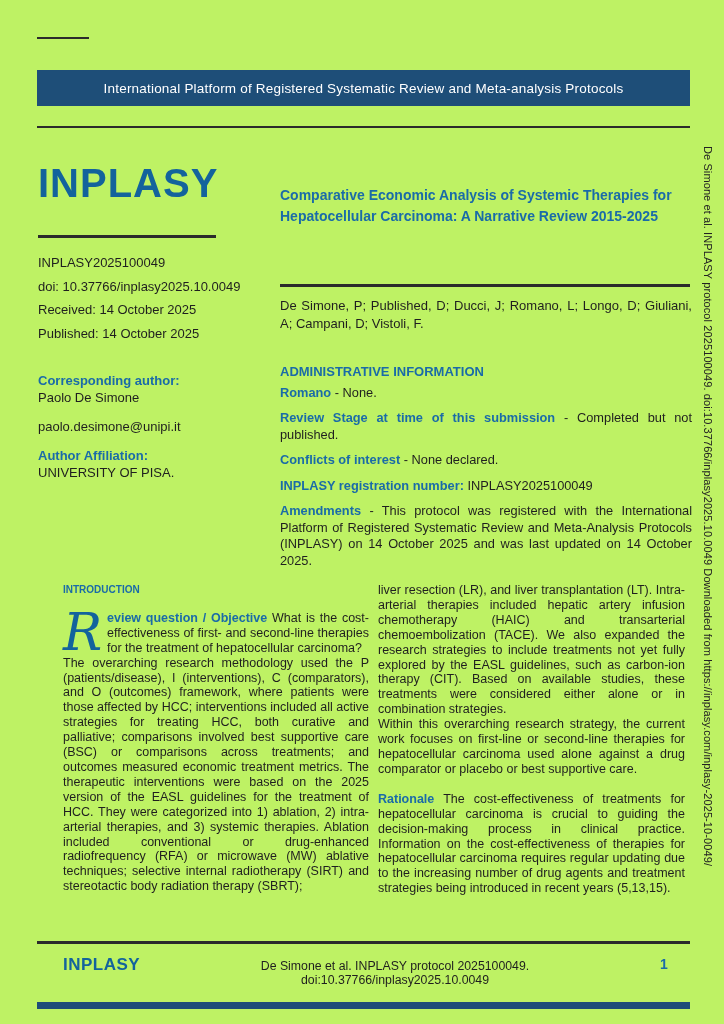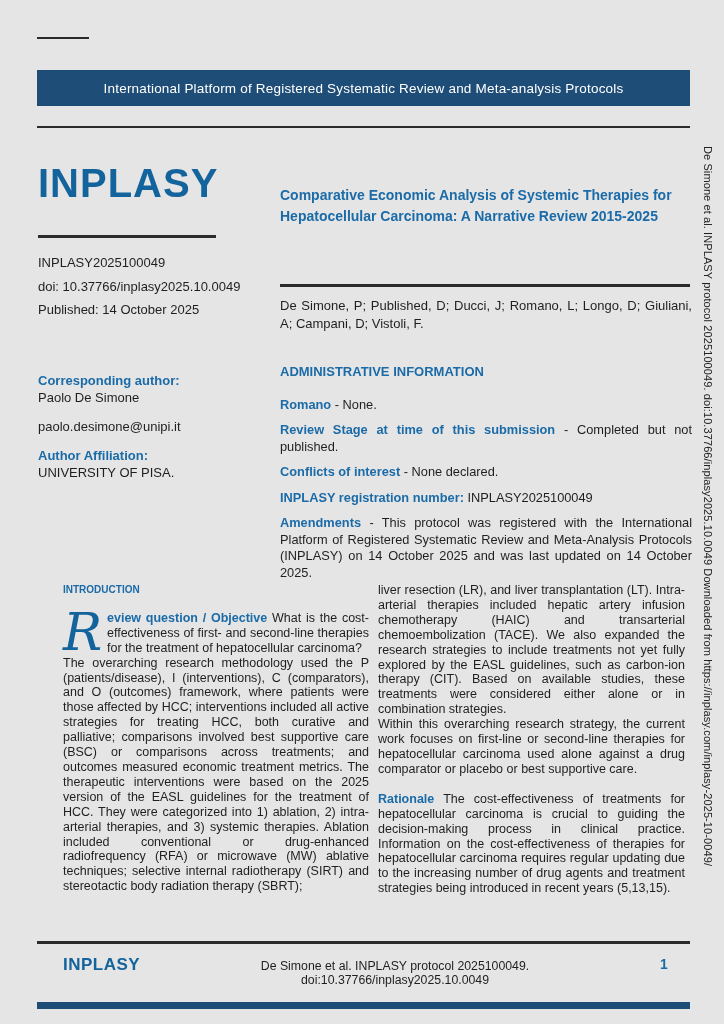--- a/index.html
+++ b/index.html
@@ -4,21 +4,21 @@
 <style>
   :root{
     --banner-bg:#1e4e78;
     --accent-blue:#1a6ba8;
     --logo-blue:#13639c;
     --text:#1f1f1f;
     --rule:#2b2b2b;
   }
   html,body{margin:0;padding:0;background:#ffffff;}
   .page{
-    position:relative;width:724px;height:1024px;background:#e5e5e5;
+    position:relative;width:724px;height:1024px;background:#bef264;
     font-family:"Liberation Sans",sans-serif;color:var(--text);overflow:hidden;
   }
   .rule{position:absolute;background:var(--rule);}
   .top-dash{left:37px;top:37px;width:52px;height:2px;}
   .banner{
     position:absolute;left:37px;top:70px;width:653px;height:36px;
     background:var(--banner-bg);color:#fff;display:flex;align-items:center;justify-content:center;
     font-size:13.5px;letter-spacing:.2px;
   }
   .rule-top{left:37px;top:126px;width:653px;height:2px;}
@@ -37,21 +37,21 @@
   }
   .title-rule{left:280px;top:284px;width:410px;height:2.5px;}
   .authors{
     position:absolute;left:280px;top:297px;width:412px;
     font-size:13px;line-height:17.5px;text-align:justify;
   }
   .admin{
     position:absolute;left:280px;top:364px;width:412px;
     font-size:12.8px;line-height:16.5px;text-align:justify;
   }
-  .admin h2{font-size:13px;color:var(--accent-blue);margin:0 0 16px 0;}
+  .admin h2{font-size:13px;color:var(--accent-blue);margin:0 0 4px 0;}
   .admin p{margin:0 0 9px 0;}
   .intro-col{position:absolute;top:583px;width:306px;font-size:12.5px;line-height:14.9px;text-align:justify;}
   .intro-left{left:63px;}
   .intro-right{left:378px;width:307px;}
   .intro-left h2{font-size:10px;color:var(--accent-blue);margin:0 0 13px 0;}
   .intro-col p{margin:0;}
   .intro-col p.gap{margin-top:15px;}
   .dropcap{
     float:left;font-family:"DejaVu Serif",serif;font-style:italic;
     font-size:52px;line-height:42px;height:44px;width:44px;color:var(--logo-blue);
@@ -79,20 +79,21 @@
   </div>
 
   <div class="rule rule-top"></div>
 
   <div class="logo">INPLASY</div>
   <div class="rule logo-rule"></div>
 
   <div class="meta">
     <div>INPLASY2025100049</div>
     <div>doi: 10.37766/inplasy2025.10.0049</div>
+    <div>Received: 14 October 2025</div>
     <div>Published: 14 October 2025</div>
   </div>
 
   <div class="corr">
     <div class="blk">
       <div class="blue-bold">Corresponding author:</div>
       <div>Paolo De Simone</div>
     </div>
     <div class="blk">paolo.desimone@unipi.it</div>
     <div class="blk">

